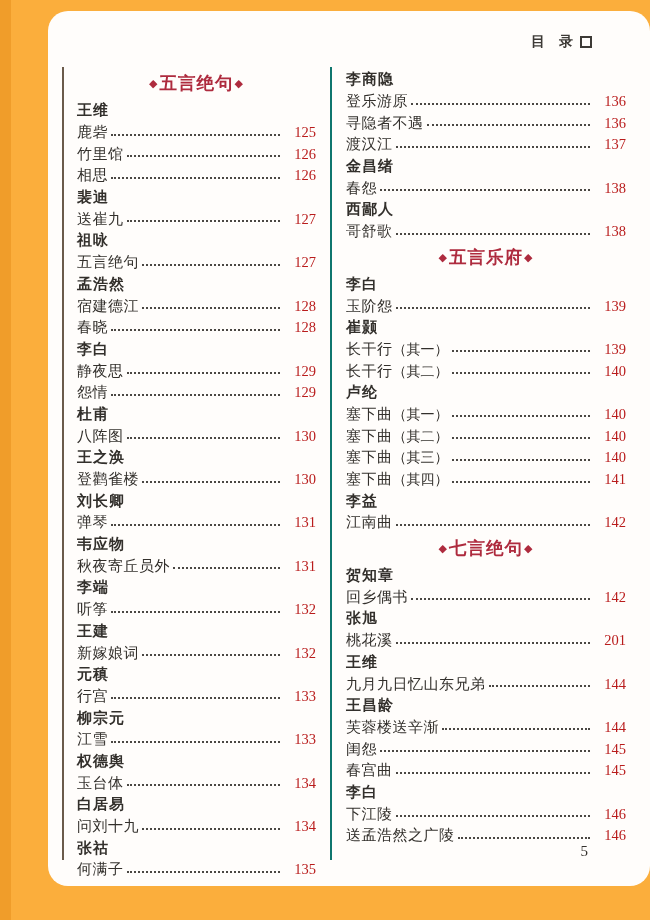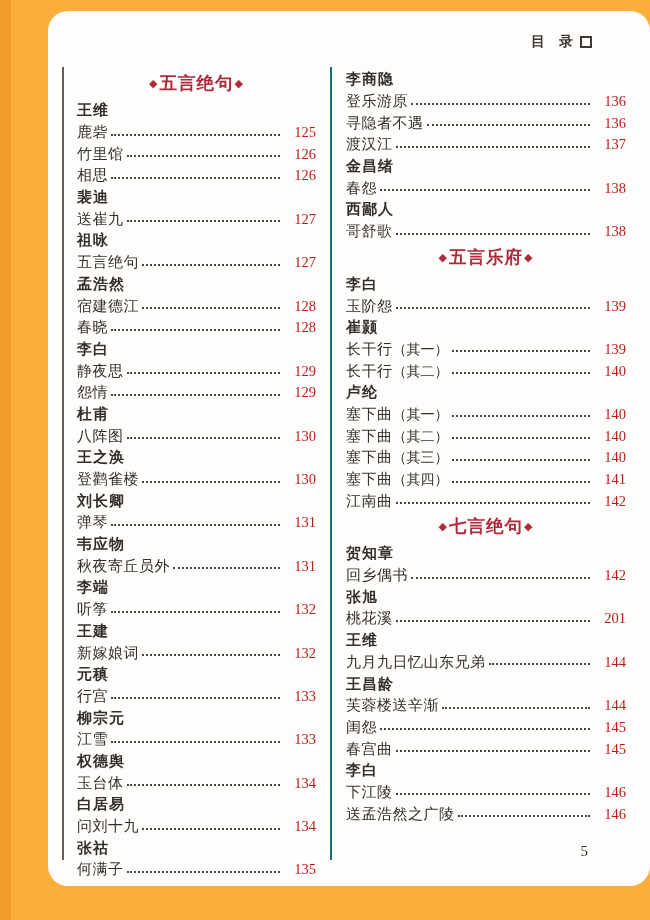--- a/index.html
+++ b/index.html
@@ -268,20 +268,21 @@
         <div class="entry">
           <span class="title">塞下曲<span class="note">（其三）</span></span>
           <span class="leader"></span>
           <span class="pg">140</span>
         </div>
         <div class="entry">
           <span class="title">塞下曲<span class="note">（其四）</span></span>
           <span class="leader"></span>
           <span class="pg">141</span>
         </div>
+        <div class="author">李益</div>
         <div class="entry">
           <span class="title">江南曲</span>
           <span class="leader"></span>
           <span class="pg">142</span>
         </div>
         <div class="sec-heading">
           <span class="diamond">◆</span>
           <span>七言绝句</span>
           <span class="diamond">◆</span>
         </div>

